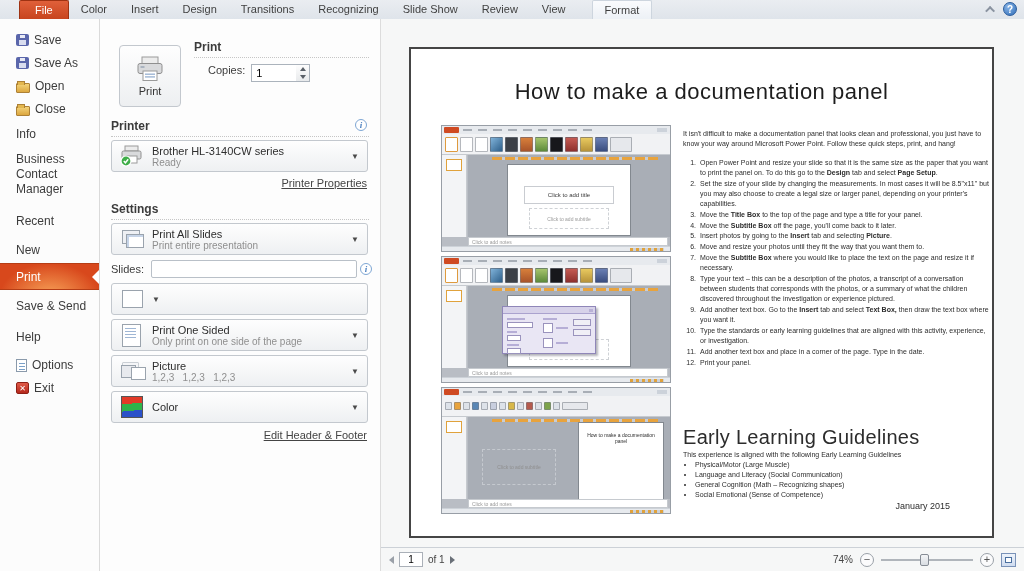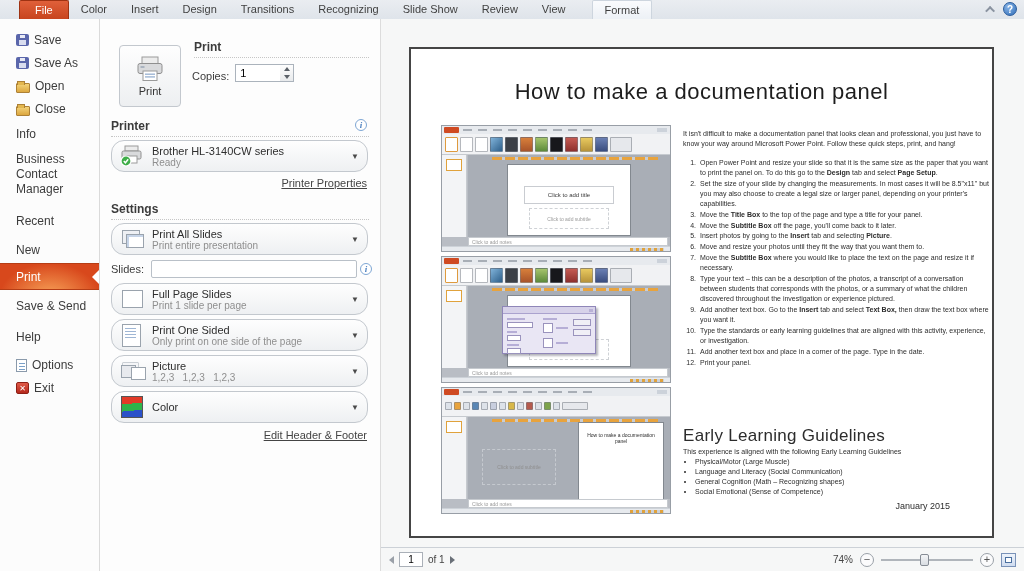--- a/index.html
+++ b/index.html
@@ -50,33 +50,33 @@
     border-radius:2px; color:#fff; font-size:8px; line-height:11px; text-align:center; flex:none; }
 
   
   .settings { width:280px; flex:none; position:relative; background:#fdfdfd; }
   .big-print-btn { position:absolute; left:19px; top:26px; width:62px; height:62px;
     border:1px solid #c3c8ce; border-radius:4px; background:linear-gradient(#fefefe,#edeff1);
     display:flex; flex-direction:column; align-items:center; justify-content:center; gap:3px; }
   .big-print-btn span { font-size:11px; color:#333; }
   .sec-head { position:absolute; font-weight:bold; font-size:12px; color:#3b3b3b; }
   .dot-rule { position:absolute; border-top:1px dotted #c6c6c6; }
-  .copies-row { position:absolute; left:92px; top:45px; display:flex; align-items:flex-end; gap:6px; font-size:11px; color:#3c3c3c; }
+  .copies-row { position:absolute; left:108px; top:45px; display:flex; align-items:flex-start; gap:6px; font-size:11px; color:#3c3c3c; }
   .copies-input { width:46px; height:18px; border:1px solid #abb3bc; font-size:11px; padding:0 4px; }
   .spinner { width:14px; height:18px; border:1px solid #abb3bc; border-left:none; display:flex;
     flex-direction:column; background:linear-gradient(#fdfdfd,#e8eaec); }
   .spin-btn { flex:1; position:relative; }
   .spin-btn::after { content:""; position:absolute; left:50%; top:50%; transform:translate(-50%,-50%);
     border-left:3px solid transparent; border-right:3px solid transparent; }
   .spin-up::after { border-bottom:4px solid #5a6068; }
   .spin-down::after { border-top:4px solid #5a6068; }
   .info-circle { width:12px; height:12px; border-radius:50%; background:#fff; border:1px solid #7fa7d4;
     color:#4a7fc0; font-size:9px; font-style:italic; font-weight:bold; text-align:center;
     line-height:11px; font-family:"Liberation Serif",serif; }
-  .drop { position:absolute; left:11px; width:257px; height:32px; border:1px solid #c3c8ce; border-radius:13px;
+  .drop { position:absolute; left:11px; width:257px; height:32px; border:1px solid #c3c8ce; border-radius:3px;
     background:linear-gradient(#fefefe,#eef0f2); display:flex; align-items:center; padding:0 8px; gap:8px; }
   .drop .dtxt { flex:1; overflow:hidden; }
   .drop .dtitle { font-size:11px; color:#2e2e2e; }
   .drop .dsub { font-size:10px; color:#8f8f8f; }
   .drop .dsub:empty { display:none; }
   .chev { font-size:8px; color:#4a4a4a; flex:none; }
   .drop-ico { width:24px; height:24px; flex:none; position:relative; }
   .ico-slides-stack::before { content:""; position:absolute; left:2px; top:3px; width:16px; height:12px;
     background:#eef0f4; border:1px solid #9aa3ad; }
   .ico-slides-stack::after { content:""; position:absolute; left:6px; top:7px; width:16px; height:12px;
@@ -161,21 +161,21 @@
   .m-minititle { position:absolute; top:9px; left:3px; right:3px; text-align:center; font-size:5px; color:#2e2e2e; }
   .m-floatsub { position:absolute; left:14px; top:32px; width:74px; height:36px; border:1px dashed #c5c9cf;
     font-size:5px; color:#8f8f8f; display:flex; align-items:center; justify-content:center; }
 
   
   .steps-col { position:absolute; left:272px; top:80px; width:306px; font-size:7px; line-height:1.42; color:#2c2c2c; }
   .steps-col p { margin-bottom:9px; }
   .steps-col ol { margin-left:15px; }
   .steps-col li { margin-bottom:1px; padding-left:2px; }
   .elg { position:absolute; left:272px; top:377px; width:306px; color:#2c2c2c; }
-  .elg h2 { font-size:17px; font-weight:400; margin-bottom:2px; letter-spacing:0.3px; }
+  .elg h2 { font-size:20px; font-weight:400; margin-bottom:2px; letter-spacing:0.3px; }
   .elg p { font-size:7px; margin-bottom:2px; }
   .elg ul { margin-left:12px; }
   .elg li { font-size:7px; line-height:1.45; }
   .slide-date { position:absolute; right:42px; top:452px; font-size:9px; color:#2c2c2c; }
 
   
   .previewbar { position:absolute; left:0; right:0; bottom:0; height:24px; border-top:1px solid #ccd1d7;
     background:#f6f7f7; display:flex; align-items:center; justify-content:space-between; padding:0 8px; }
   .pagenav { display:flex; align-items:center; gap:5px; font-size:10px; color:#444; }
   .arr { width:0; height:0; border-top:4px solid transparent; border-bottom:4px solid transparent; }
@@ -307,24 +307,20 @@
       </span>
       <span class="chev">▼</span>
     </div>
 
     <div style="position:absolute; left:11px; top:244px; font-size:11px; color:#3c3c3c">Slides:</div>
     <input style="position: absolute; left: 51px; top: 241px; width: 206px; height: 18px; border: 1px solid rgb(185, 192, 200); border-radius: 2px; font-size: 11px; padding: 0px 4px;" value="">
     <div class="info-circle" style="position:absolute; right:8px; top:244px">i</div>
 
     <div class="drop" style="top:264px">
       <span class="drop-ico ico-fullpage"></span>
-      <span class="dtxt">
-        <div class="dtitle">Full Page Slides</div>
-        <div class="dsub">Print 1 slide per page</div>
-      </span>
       <span class="chev">▼</span>
     </div>
 
     <div class="drop" style="top:300px">
       <span class="drop-ico ico-onesided"></span>
       <span class="dtxt">
         <div class="dtitle">Print One Sided</div>
         <div class="dsub">Only print on one side of the page</div>
       </span>
       <span class="chev">▼</span>

